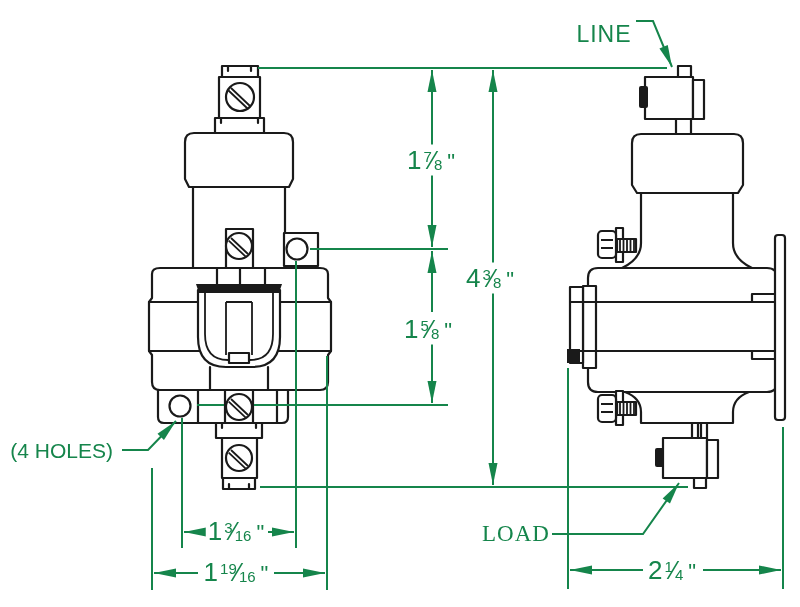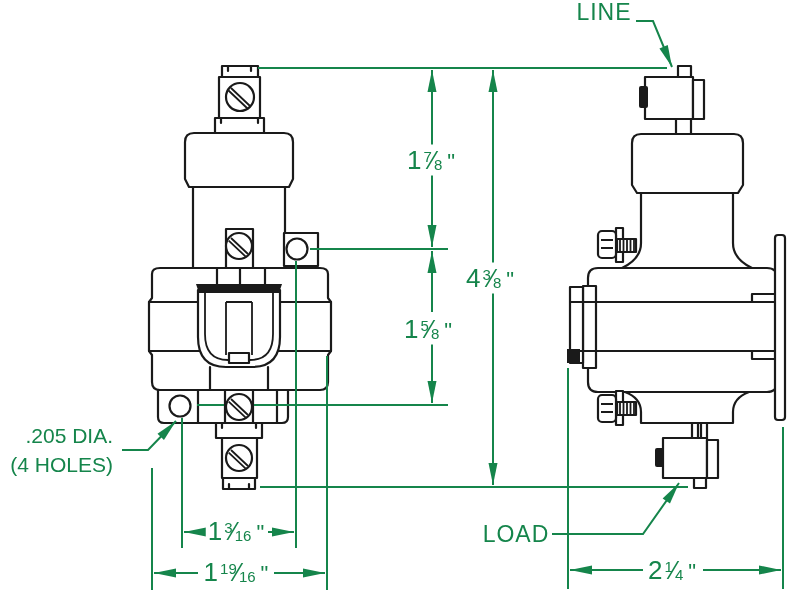--- a/index.html
+++ b/index.html
@@ -177,25 +177,24 @@
 
     <path class="g" d="M643,570 H570" marker-end="url(#arr)"></path>
     <path class="g" d="M703,570 H781" marker-end="url(#arr)"></path>
 
     <path class="g" d="M636,21 H653 L672,67" marker-end="url(#arr)"></path>
     <path class="g" d="M552,534 H643 L679,483" marker-end="url(#arr)"></path>
     <path class="g" d="M122,450 H148 L176,421" marker-end="url(#arr)"></path>
   </g>
 </svg>
 
-  <div class="lbl callout" style="left:604px;top:12px;"><span>LINE</span></div>
-  <div class="lbl callout" style="left:516px;top:534px;"><span>LOAD</span></div>
+  <div class="lbl callout" style="left:604px;top:34px;"><span>LINE</span></div>
+  <div class="lbl callout" style="left:516px;top:534px;font-family:Liberation Serif, serif;"><span>LOAD</span></div>
 
   <div class="lbl note" style="left:113px;top:450px;">
-    <div>.205 DIA.</div>
     <div>(4 HOLES)</div>
   </div>
 
   <div class="lbl dim" style="left:431px;top:160px;"><span class="whole">1</span><span class="frac"><span class="num">7</span><span class="slash">⁄</span><span class="den">8</span></span><span class="unit">"</span></div>
 
   <div class="lbl dim" style="left:428px;top:329px;"><span class="whole">1</span><span class="frac"><span class="num">5</span><span class="slash">⁄</span><span class="den">8</span></span><span class="unit">"</span></div>
 
   <div class="lbl dim" style="left:490px;top:278px;"><span class="whole">4</span><span class="frac"><span class="num">3</span><span class="slash">⁄</span><span class="den">8</span></span><span class="unit">"</span></div>
 
   <div class="lbl dim" style="left:236px;top:531px;"><span class="whole">1</span><span class="frac"><span class="num">3</span><span class="slash">⁄</span><span class="den">16</span></span><span class="unit">"</span></div>

